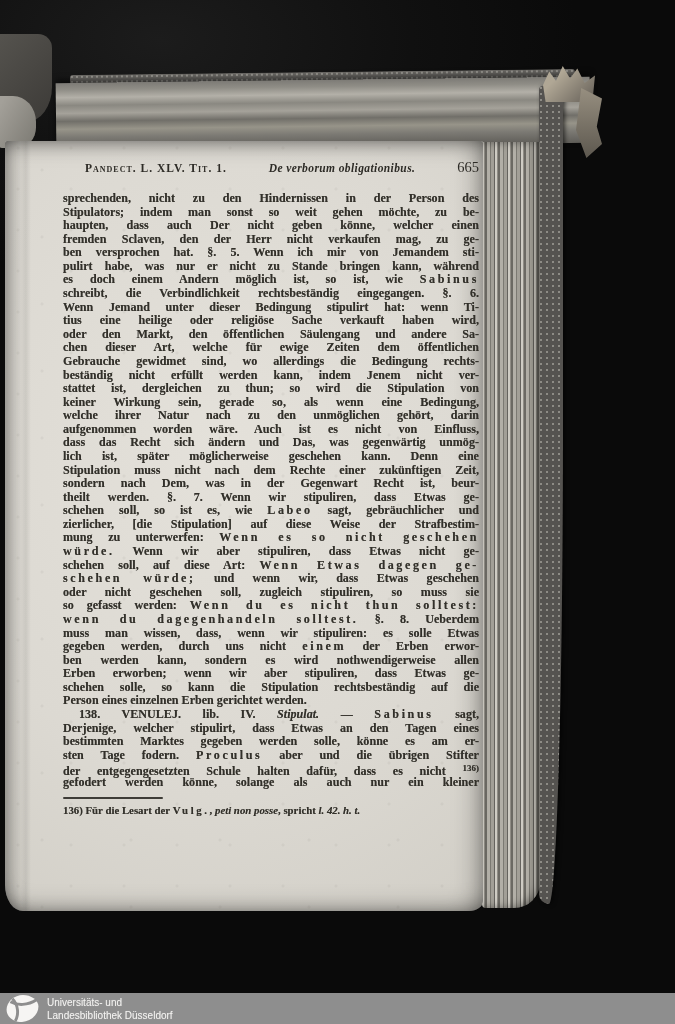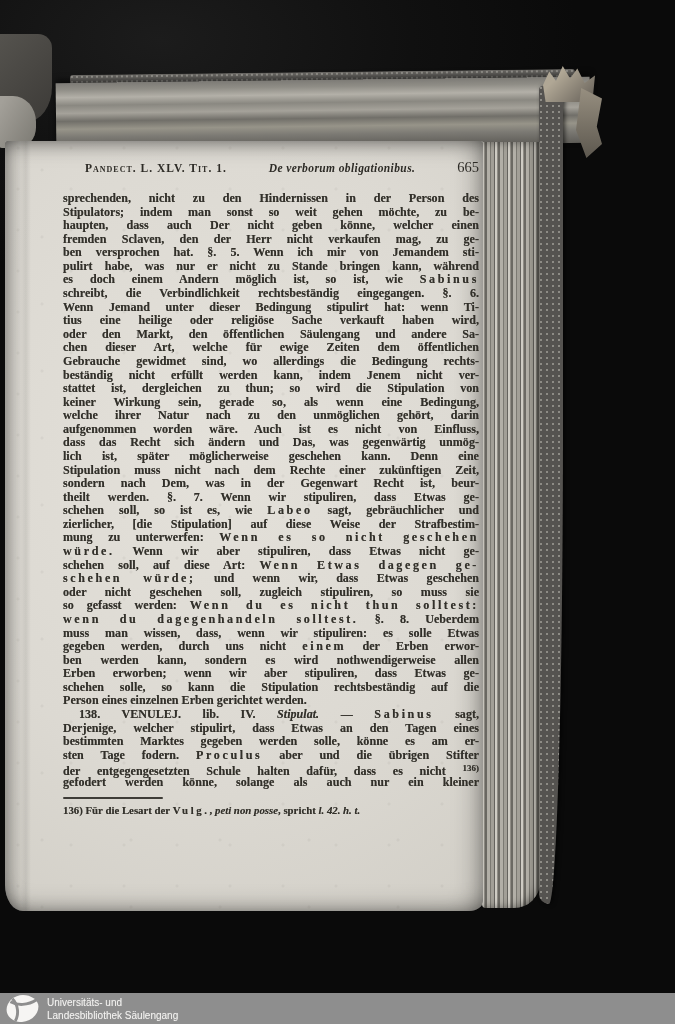--- a/index.html
+++ b/index.html
@@ -198,17 +198,17 @@
   </div>
 
   <div class="banner">
     <svg class="banner-logo" viewBox="0 0 38 30" xmlns="http://www.w3.org/2000/svg">
       <path d="M19 1 C27 1 35 6 35 13 C35 21 28 28 18 29 C9 29 2 24 2 16 C2 8 10 1 19 1 Z" fill="#f6f5f3"></path>
       <path d="M6 8 C13 12 24 12 33 6" fill="none" stroke="#8e8e8e" stroke-width="3"></path>
       <path d="M11 28 C15 21 14 11 8 5" fill="none" stroke="#8e8e8e" stroke-width="3"></path>
     </svg>
     <div class="banner-text">
       <div>Universitäts- und</div>
-      <div>Landesbibliothek Säulengang</div>
+      <div>Landesbibliothek Düsseldorf</div>
     </div>
   </div>
 
 </div>
 
 </body></html>

